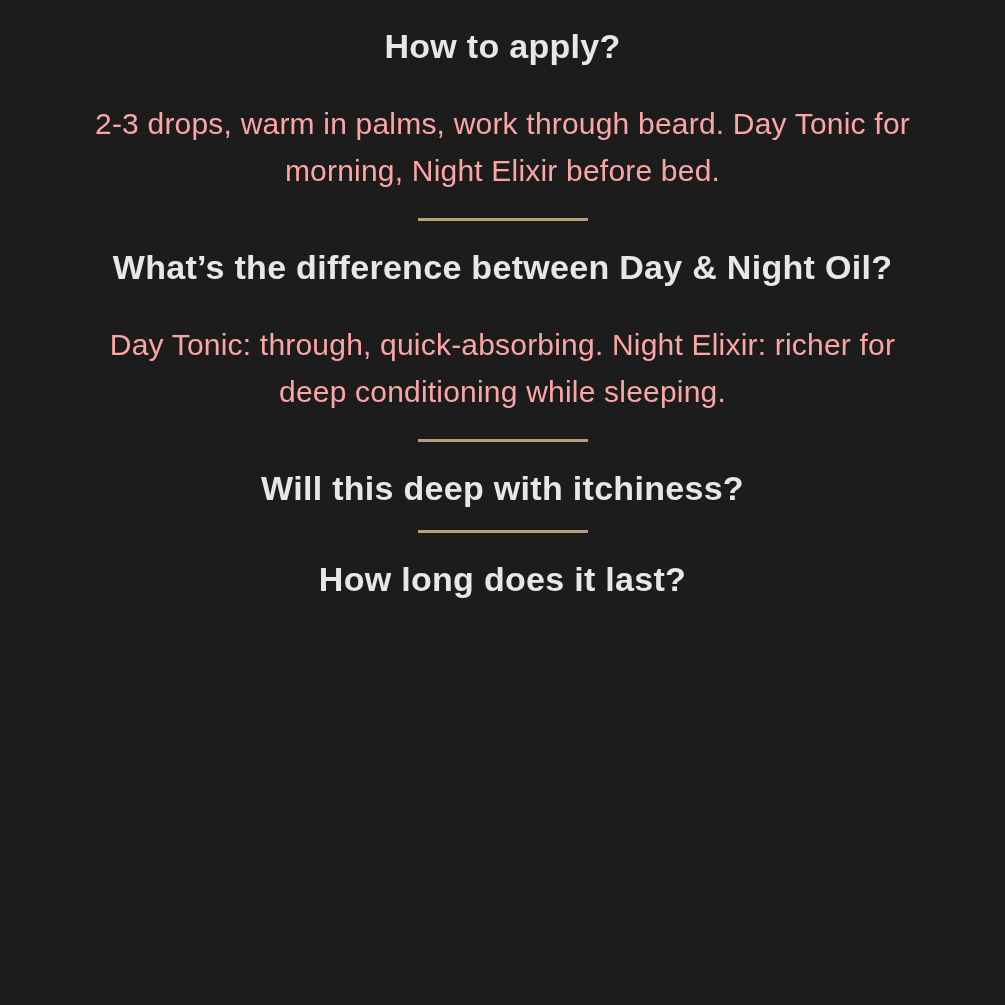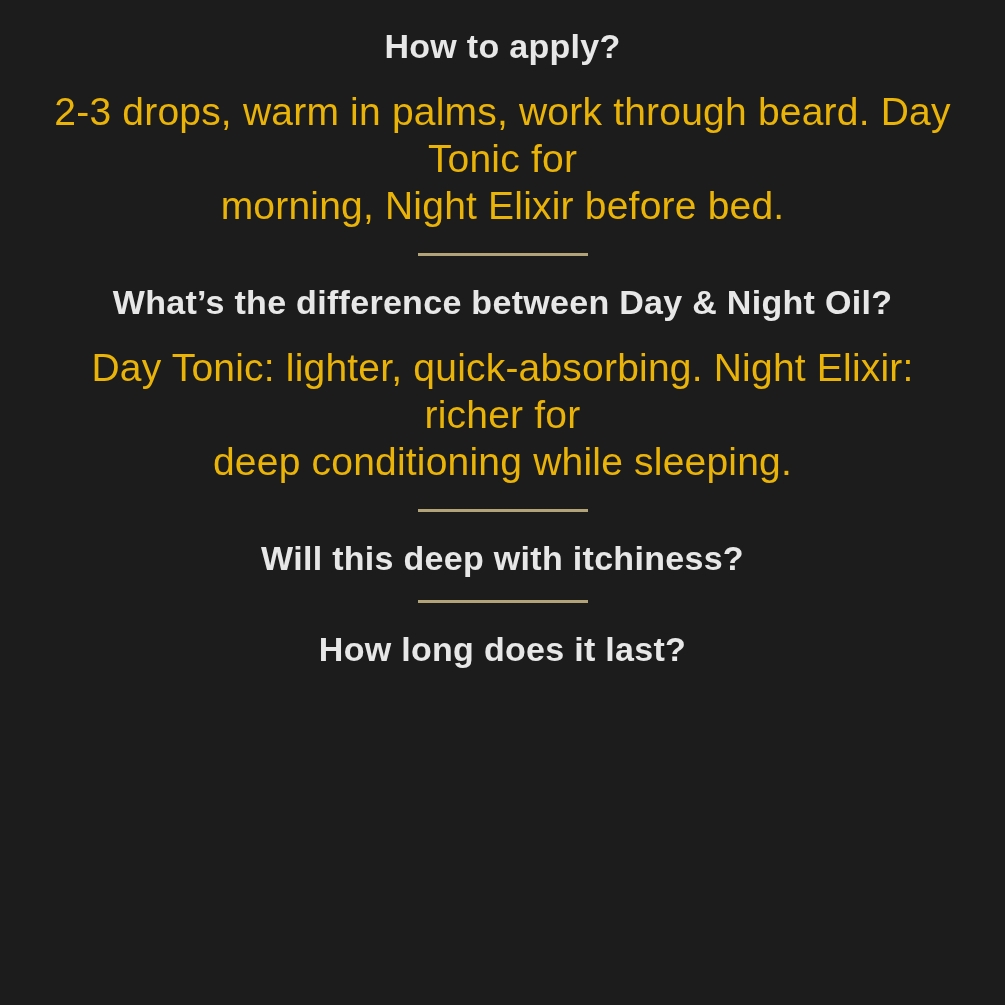--- a/index.html
+++ b/index.html
@@ -39,26 +39,26 @@
   .question {
     margin: 28px auto 0 auto;
     max-width: 940px;
     font-size: 34px;
     line-height: 36px;
     font-weight: 700;
     color: #e7e7e7;
     letter-spacing: 0.3px;
   }
   .answer {
-    margin: 24px auto 0 auto;
+    margin: 36px auto 0 auto;
     max-width: 930px;
-    font-size: 39px;
+    font-size: 30px;
     line-height: 47px;
     font-weight: 400;
-    color: #eab308;
+    color: #fca5a5;
     letter-spacing: 0.2px;
     white-space: pre-line;
   }
   .divider {
     width: 170px;
     height: 3px;
     background: #b3a379;
     border: none;
     margin: 24px auto 6px auto;
   }
@@ -72,21 +72,21 @@
   <section>
     <h2 class="question">How to apply?</h2>
     <p class="answer">2-3 drops, warm in palms, work through beard. Day Tonic for
 morning, Night Elixir before bed.</p>
   </section>
 
   <hr class="divider">
 
   <section>
     <h2 class="question">What’s the difference between Day &amp; Night Oil?</h2>
-    <p class="answer">Day Tonic: lighter, quick-absorbing. Night Elixir: richer for
+    <p class="answer">Day Tonic: through, quick-absorbing. Night Elixir: richer for
 deep conditioning while sleeping.</p>
   </section>
 
   <hr class="divider">
 
   <section>
     <h2 class="question">Will this deep with itchiness?</h2>
   </section>
 
   <hr class="divider">

